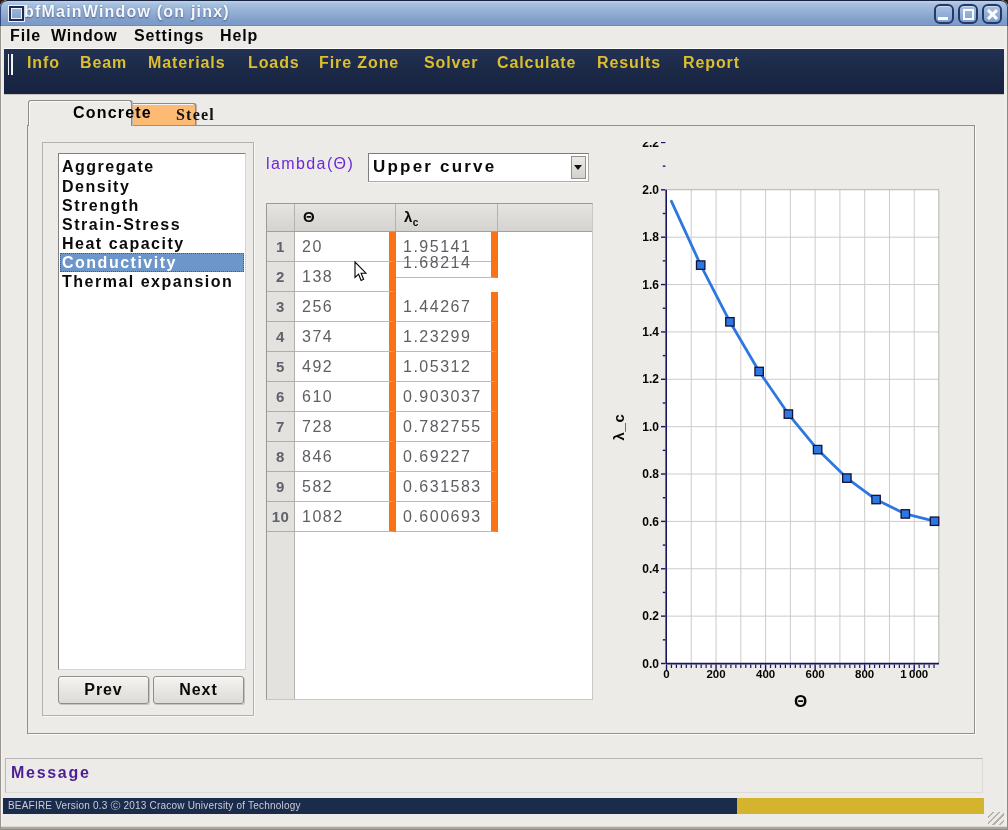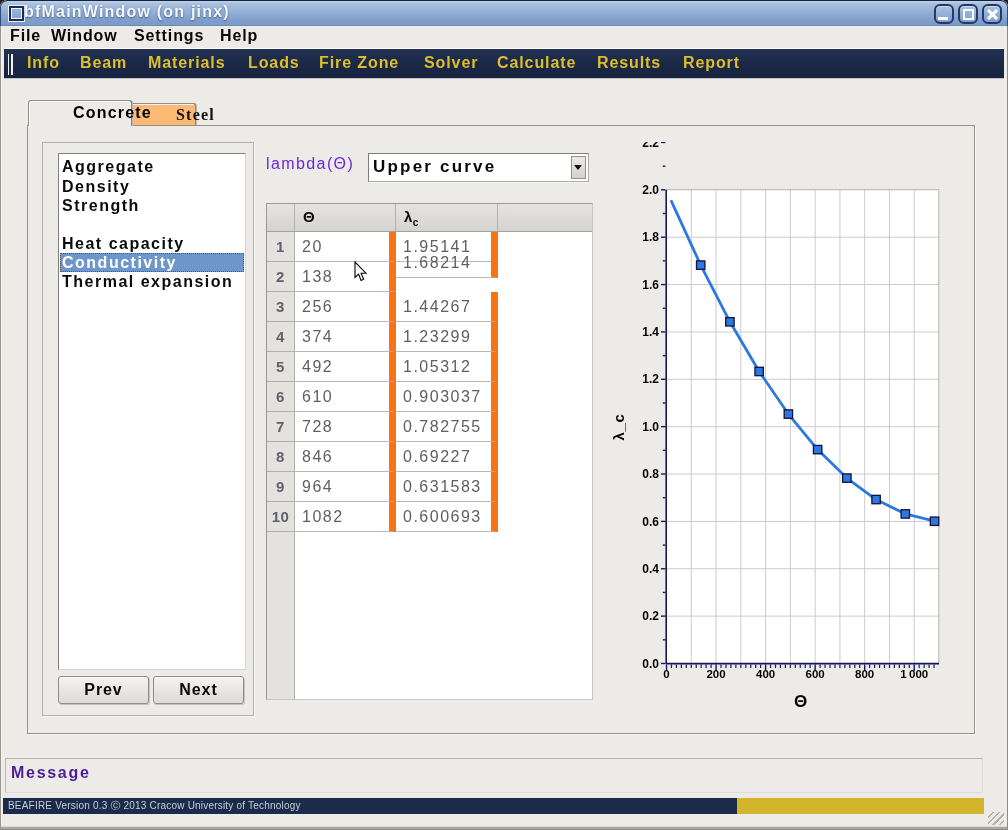--- a/index.html
+++ b/index.html
@@ -17,21 +17,21 @@
   #btnmin{left:934px;}#btnmax{left:958px;}#btnclose{left:982px;}
   #btnmin:after{content:"";position:absolute;left:2px;top:10.5px;width:10px;height:3px;background:#fbfcfe;}
   #btnmax:after{content:"";position:absolute;left:2.5px;top:2.5px;width:7px;height:7px;border:2px solid #fbfcfe;}
   #btnclose:before,#btnclose:after{content:"";position:absolute;left:1.5px;top:6.5px;width:13px;height:3px;background:#fbfcfe;border-radius:1px;}
   #btnclose:before{transform:rotate(45deg);}
   #btnclose:after{transform:rotate(-45deg);}
   
   #menubar{position:absolute;left:1px;top:26px;right:1px;height:23px;background:#ecebe8;}
   #menubar span{position:absolute;top:1px;font-weight:bold;font-size:16px;letter-spacing:0.9px;color:#070707;}
   
-  #toolbar{position:absolute;left:4px;top:48px;right:4px;height:31px;background:linear-gradient(#233154,#1b2946 50%,#172340);border-top:1px solid #fcfcfb;border-bottom:1px solid #c6c3be;box-sizing:border-box;}
+  #toolbar{position:absolute;left:4px;top:48px;right:4px;height:47px;background:linear-gradient(#233154,#1b2946 50%,#172340);border-top:1px solid #fcfcfb;border-bottom:1px solid #c6c3be;box-sizing:border-box;}
   #toolbar span{position:absolute;top:5px;font-weight:bold;font-size:16px;letter-spacing:0.9px;color:#dcbe2e;}
   #tbhandle{position:absolute;left:3.5px;top:5px;width:6px;height:21px;
      background:linear-gradient(90deg,#f2f3f6 0 1.5px,#1b2946 1.5px 3.2px,#f2f3f6 3.2px 4.7px,transparent 4.7px);}
   
   .tab{position:absolute;box-sizing:border-box;font-weight:bold;font-size:16px;letter-spacing:1.2px;text-align:center;border:1px solid #8e8b85;border-bottom:none;border-radius:3px 3px 0 0;padding-left:44px;}
   #tab1{left:28px;top:100px;width:104px;height:26px;background:#ecebe8;z-index:3;box-shadow:inset 1px 1px 0 #fbfbfa,1px 0 0 #b8b5b0;padding-top:3px;}
   #tab2{left:128px;top:103px;width:68px;height:22px;background:#fdba74;z-index:2;box-shadow:inset 1px 1px 0 #f3f2f0,1px 0 0 #b8b5b0;padding-top:2px;color:#111;text-indent:3px;font-family:Liberation Serif, serif;}
   #pane{position:absolute;left:27px;top:125px;width:948px;height:609px;border:1px solid #94918b;box-sizing:border-box;background:#ecebe8;box-shadow:1px 1px 0 #fbfaf8;z-index:1;}
   
   #grpframe{position:absolute;left:14px;top:16px;width:212px;height:574px;border:1px solid #b3b1ad;box-sizing:border-box;box-shadow:1px 1px 0 #f8f7f5;}
@@ -90,20 +90,21 @@
       <span style="left:679px">Report</span>
   </div>
   <div id="tab1" class="tab">Concrete</div>
   <div id="tab2" class="tab">Steel</div>
   <div id="pane">
     <div id="grpframe">
       <div id="list">
         <div class="li" style="top:3px">Aggregate</div>
         <div class="li" style="top:22.5px">Density</div>
         <div class="li" style="top:41.5px">Strength</div>
+        <div class="li" style="top:60.5px">Strain-Stress</div>
         <div class="li" style="top:79.5px">Heat capacity</div>
         <div class="li lisel" style="top:99px">Conductivity</div>
         <div class="li" style="top:118px">Thermal expansion</div>
       </div>
       <div class="pbtn" style="left:15px;width:91px;">Prev</div>
       <div class="pbtn" style="left:110px;width:91px;">Next</div>
     </div>
     <div id="lamlabel">lambda(Θ)</div>
     <div id="combo">
         <span id="combotext">Upper curve</span>
@@ -138,21 +139,21 @@
       <div class="rnum" style="top:178px">6</div>
         <div class="cell" style="top:178px;left:28px;width:101px;">610</div>
         <div class="cell" style="top:178px;left:129px;width:102px;">0.903037</div>
       <div class="rnum" style="top:208px">7</div>
         <div class="cell" style="top:208px;left:28px;width:101px;">728</div>
         <div class="cell" style="top:208px;left:129px;width:102px;">0.782755</div>
       <div class="rnum" style="top:238px">8</div>
         <div class="cell" style="top:238px;left:28px;width:101px;">846</div>
         <div class="cell" style="top:238px;left:129px;width:102px;">0.69227</div>
       <div class="rnum" style="top:268px">9</div>
-        <div class="cell" style="top:268px;left:28px;width:101px;">964</div>
+        <div class="cell" style="top:268px;left:28px;width:101px;">582</div>
         <div class="cell" style="top:268px;left:129px;width:102px;">0.631583</div>
       <div class="rnum" style="top:298px">10</div>
         <div class="cell" style="top:298px;left:28px;width:101px;">1082</div>
         <div class="cell" style="top:298px;left:129px;width:102px;">0.600693</div>
     </div>
     <div id="chart">
         <svg width="372" height="592" style="position:absolute;left:0;top:0">
       <rect x="66.5" y="47.7" width="272.5" height="473.8" fill="#ffffff"></rect>
       <line x1="91.27" y1="47.7" x2="91.27" y2="521.5" stroke="#cbcbcb" stroke-width="1"></line>
       <line x1="116.05" y1="47.7" x2="116.05" y2="521.5" stroke="#cbcbcb" stroke-width="1"></line>

